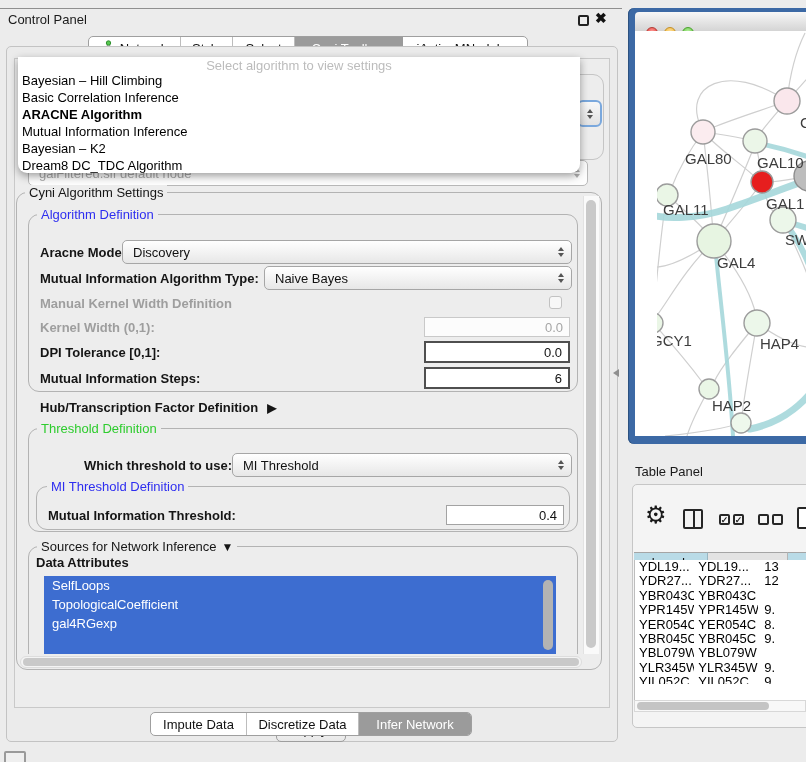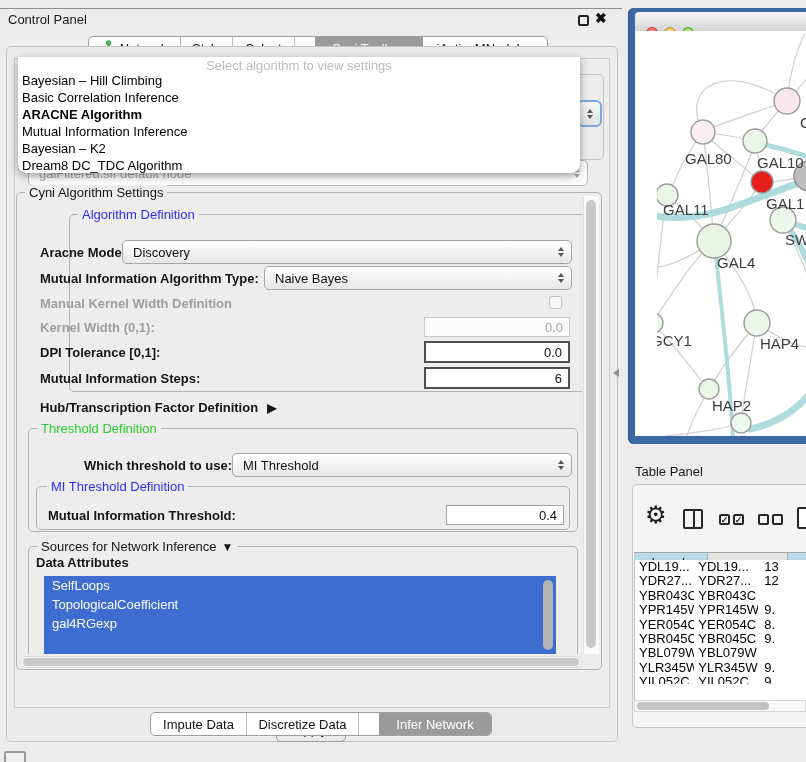--- a/index.html
+++ b/index.html
@@ -5,26 +5,26 @@
   html,body{margin:0;padding:0;background:#ececec;}
   #root{position:relative;width:806px;height:762px;overflow:hidden;
         font-family:"Liberation Sans",sans-serif;background:#ececec;}
   .abs{position:absolute;}
   
   .tabgroup{position:absolute;display:flex;height:22px;background:#fff;
             border:1px solid #9f9f9f;border-radius:5px;overflow:hidden;}
   .tab{display:flex;align-items:center;justify-content:center;font-size:13px;
        color:#111;border-right:1px solid #bdbdbd;gap:5px;box-sizing:border-box;}
   .tab:last-child{border-right:none;}
-  .tab.sel{background:#9b9b9b;color:#fff;border-right-color:#9b9b9b;margin-left:20px;}
+  .tab.sel{background:#9b9b9b;color:#fff;border-right-color:#9b9b9b;}
   
   .panelborder{position:absolute;border:1px solid #c3c3c3;border-radius:5px;background:#ebebeb;}
   .innerpanel{position:absolute;border:1px solid #c9c9c9;background:#ededed;}
   
-  .grp{position:absolute;border:1px solid #b3b3b3;border-radius:5px;box-sizing:border-box;}
+  .grp{position:absolute;border:1px solid #b3b3b3;border-radius:11px;box-sizing:border-box;}
   .gtitle{position:absolute;top:-8px;font-size:13px;background:#ededed;padding:0 4px;
           white-space:nowrap;display:flex;align-items:center;gap:5px;}
   .t-blue{color:#2e2ef0;} .t-green{color:#2ecc2e;} .t-black{color:#161616;}
   
   .lbl{position:absolute;transform:translateY(-50%);font-size:13px;font-weight:bold;
        color:#151515;white-space:nowrap;display:flex;align-items:center;}
   .lbl.dis{color:#9e9e9e;}
   
   .combo{position:absolute;height:24px;border:1px solid #a6a6a6;border-radius:5px;
          background:linear-gradient(#ffffff,#e7e7e7);display:flex;align-items:center;
@@ -133,21 +133,21 @@
         <i class="dn"></i>
       </span>
   </div>
 
   <div class="grp" style="left:16px;top:192px;width:586px;height:478px;">
     <span class="gtitle t-black" style="left:8px;background:#ededed;">Cyni Algorithm Settings</span>
   </div>
 
   <div id="scrollview" class="abs" style="left:20px;top:196px;width:562px;height:458px;overflow:hidden;">
 
-    <div class="grp" style="left:8px;top:18px;width:550px;height:178px;margin-left:41px;">
+    <div class="grp" style="left:8px;top:18px;width:550px;height:178px;">
       <span class="gtitle t-blue" style="left:8px;">Algorithm Definition</span>
     </div>
     <div class="lbl" style="left:20px;top:56px;">Aracne Mode:</div>
     <div class="combo" style="left:102px;top:44px;width:450px;">
       <span>Discovery</span>
       <span class="spinners">
           <i class="up"></i>
           <i class="dn"></i>
         </span>
     </div>

